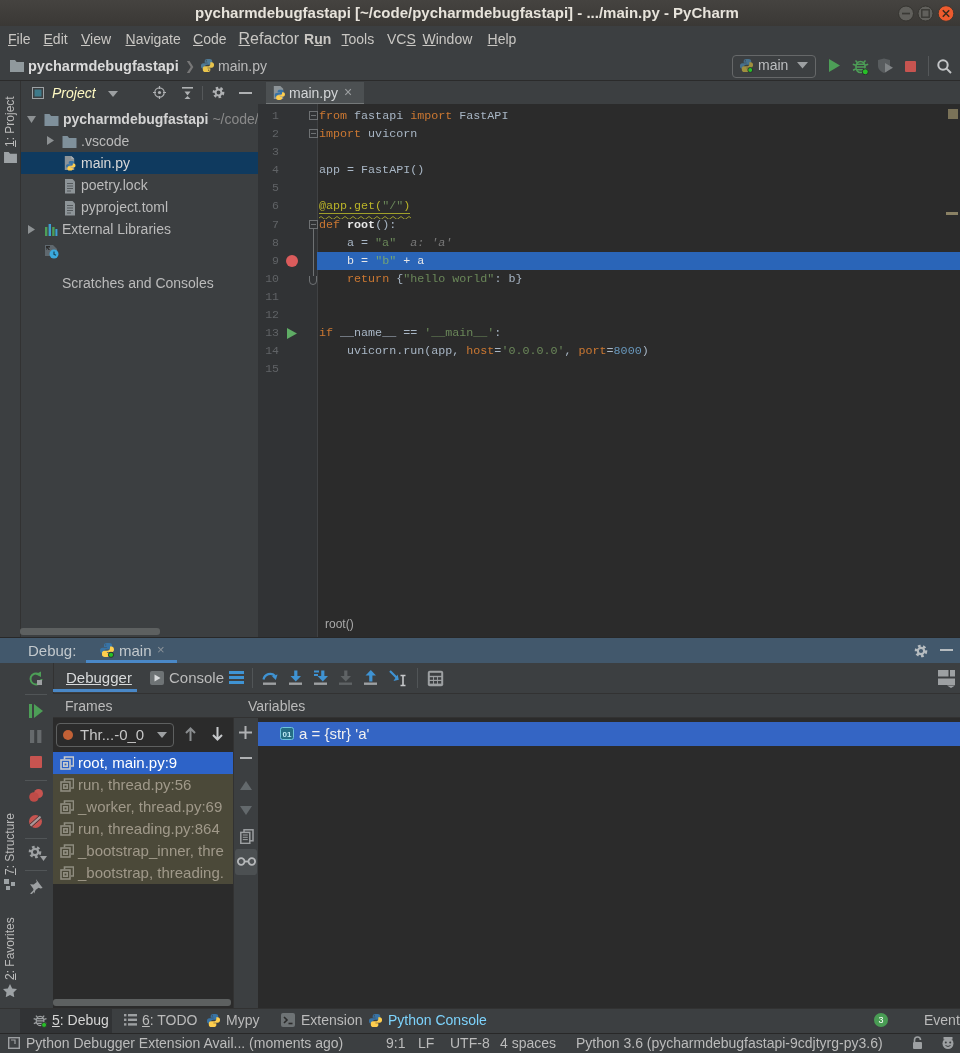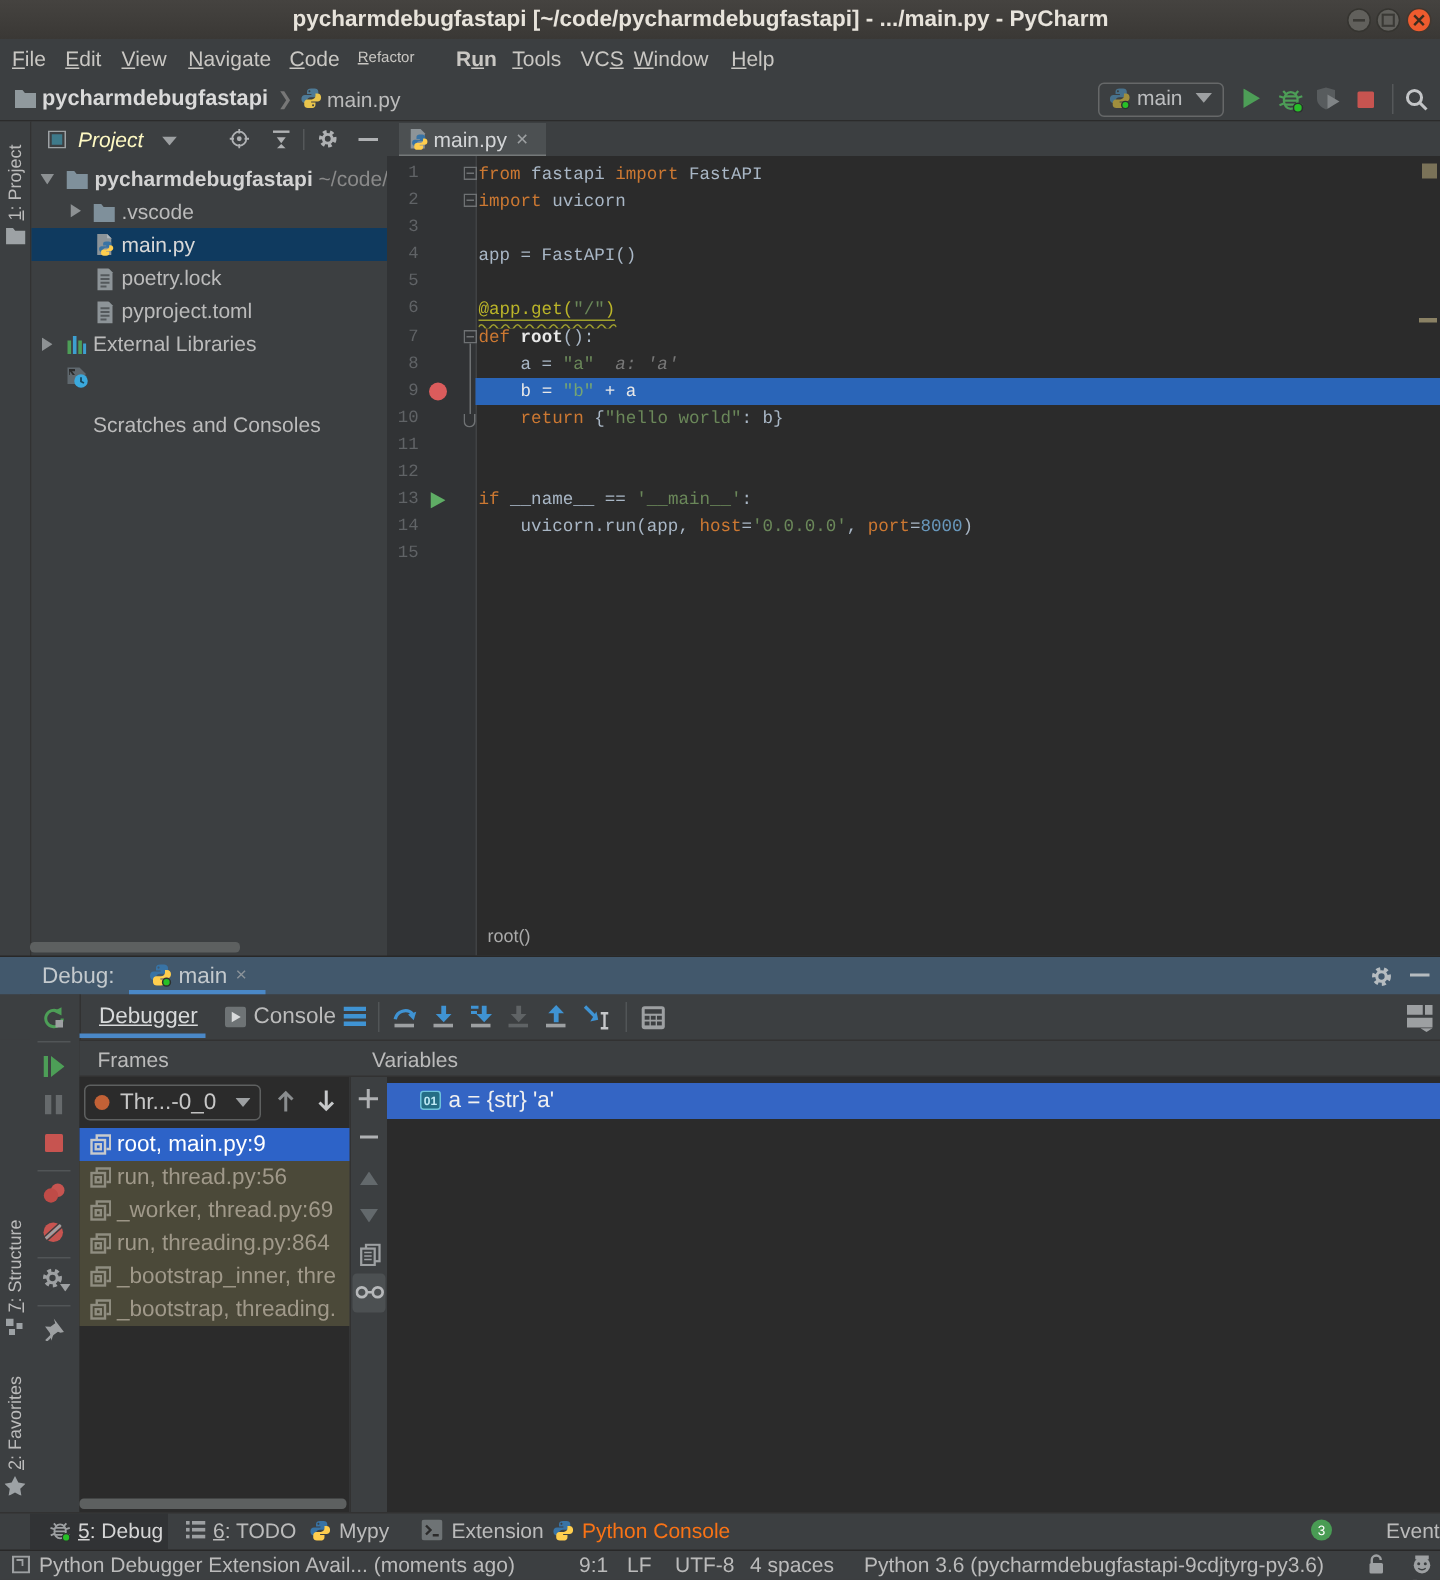--- a/index.html
+++ b/index.html
@@ -21,21 +21,21 @@
  <circle cx="48" cy="8.5" r="7.8" fill="#ee5b2e" stroke="#42372f" stroke-width="1"></circle>
  <path d="M44.8 5.3 L51.2 11.7 M51.2 5.3 L44.8 11.7" stroke="#3c2c1e" stroke-width="1.6"></path>
 </svg>
 
 <div class="a" style="left:0;top:26px;width:960px;height:26px;background:#3c3f41;"></div>
 <div class="a" style="left:8px;top:26px;height:26px;line-height:26px;font-size:14px;color:#c9c7c3;"><u>F</u>ile</div>
 <div class="a" style="left:43.5px;top:26px;height:26px;line-height:26px;font-size:14px;color:#c9c7c3;"><u>E</u>dit</div>
 <div class="a" style="left:81px;top:26px;height:26px;line-height:26px;font-size:14px;color:#c9c7c3;"><u>V</u>iew</div>
 <div class="a" style="left:125.5px;top:26px;height:26px;line-height:26px;font-size:14px;color:#c9c7c3;"><u>N</u>avigate</div>
 <div class="a" style="left:193px;top:26px;height:26px;line-height:26px;font-size:14px;color:#c9c7c3;"><u>C</u>ode</div>
-<div class="a" style="left:238.5px;top:26px;height:26px;line-height:26px;font-size:10px;color:#c9c7c3;"><u>R</u>efactor</div>
+<div class="a" style="left:238.5px;top:26px;height:26px;line-height:26px;font-size:16px;color:#c9c7c3;"><u>R</u>efactor</div>
 <div class="a" style="left:304px;top:26px;height:26px;line-height:26px;font-size:14px;color:#c9c7c3;font-weight:bold;">R<u>u</u>n</div>
 <div class="a" style="left:341.5px;top:26px;height:26px;line-height:26px;font-size:14px;color:#c9c7c3;"><u>T</u>ools</div>
 <div class="a" style="left:387px;top:26px;height:26px;line-height:26px;font-size:14px;color:#c9c7c3;">VC<u>S</u></div>
 <div class="a" style="left:422.5px;top:26px;height:26px;line-height:26px;font-size:14px;color:#c9c7c3;"><u>W</u>indow</div>
 <div class="a" style="left:487.5px;top:26px;height:26px;line-height:26px;font-size:14px;color:#c9c7c3;"><u>H</u>elp</div>
 
 <div class="a" style="left:0;top:52px;width:960px;height:28px;background:#3c3f41;border-bottom:1px solid #2b2b2b;"></div>
 <svg class="a" style="left:10px;top:59px;" width="14" height="13" viewBox="0 0 14 13">
     <path fill="#90999d" d="M0 1h5l1.6 2H14v10H0z"></path>
   </svg>
@@ -538,21 +538,21 @@
 <svg class="a" style="left:281px;top:1013px;" width="14" height="14" viewBox="0 0 14 14">
     <rect x="0" y="0" width="14" height="14" rx="2" fill="#6e7375"></rect>
     <path d="M3 4l3 3-3 3" stroke="#2b2b2b" stroke-width="1.6" fill="none"></path>
     <path d="M7.5 10.5h4" stroke="#2b2b2b" stroke-width="1.6"></path>
   </svg>
 <div class="a" style="left:301px;top:1008px;height:25px;line-height:25px;font-size:14px;color:#bbbbbb;">Extension</div>
 <svg class="a" style="left:368px;top:1013px;" width="15" height="15" viewBox="0 0 16 16">
     <path fill="#3873a5" d="M7.9 1c-1.8 0-2.9.8-2.9 2.2V5h3.1v.7H3.5C2.1 5.7 1 6.7 1 8.5s1.1 2.9 2.5 2.9H5V9.7c0-1.5 1.2-2.5 2.7-2.5h3.1c1.2 0 2.2-1 2.2-2.2V3.2C13 1.9 11.8 1 10.4 1H7.9zM6.7 2.3c.4 0 .7.3.7.7s-.3.8-.7.8S6 3.4 6 3s.3-.7.7-.7z"></path>
     <path fill="#ffce4e" d="M8.1 15c1.8 0 2.9-.8 2.9-2.2V11H7.9v-.7h4.6c1.4 0 2.5-1 2.5-2.8s-1.1-2.9-2.5-2.9H11v1.7c0 1.5-1.2 2.5-2.7 2.5H5.2c-1.2 0-2.2 1-2.2 2.2v1.8C3 14.1 4.2 15 5.6 15h2.5z"></path>
   </svg>
-<div class="a" style="left:388px;top:1008px;height:25px;line-height:25px;font-size:14px;color:#f97316;">Python Console</div>
+<div class="a" style="left:388px;top:1008px;height:25px;line-height:25px;font-size:14px;color:#7dd3fc;">Python Console</div>
 <div class="a" style="left:874px;top:1013px;width:14px;height:14px;border-radius:50%;background:#499c54;color:#fff;font-size:9px;line-height:14px;text-align:center;">3</div>
 <div class="a" style="left:924px;top:1008px;height:25px;line-height:25px;font-size:14px;color:#bbbbbb;">Event Log</div>
 
 <div class="a" style="left:0;top:1033px;width:960px;height:20px;background:#3c3f41;border-top:1px solid #282828;"></div>
 <svg class="a" style="left:8px;top:1037px;" width="12" height="12" viewBox="0 0 12 12">
     <rect x="0.7" y="0.7" width="10.6" height="10.6" fill="none" stroke="#9da0a2" stroke-width="1.4"></rect>
     <path d="M3 3 h4 v4" fill="none" stroke="#9da0a2" stroke-width="1.2"></path>
   </svg>
 <div class="a" style="left:26px;top:1033px;height:20px;line-height:20px;font-size:14px;color:#bbbbbb;">Python Debugger Extension Avail... (moments ago)</div>
 <div class="a" style="left:386px;top:1033px;height:20px;line-height:20px;font-size:14px;color:#bbbbbb;">9:1</div>

